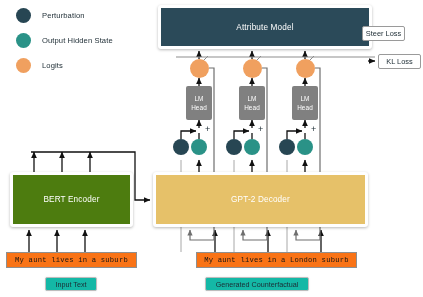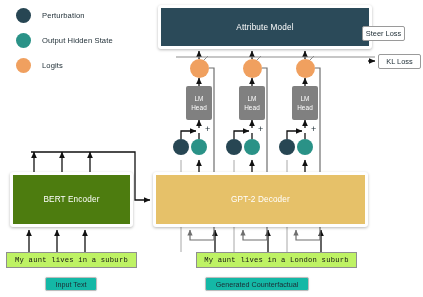--- a/index.html
+++ b/index.html
@@ -50,21 +50,21 @@
   .circ{position:absolute;border-radius:50%;box-sizing:border-box;}
   .c-logit{width:19px;height:19px;background:#f0a05f;}
   .c-pert{width:16px;height:16px;background:#274653;}
   .c-hidden{width:16px;height:16px;background:#2a9287;}
 
   .plus{position:absolute;font-size:9px;color:#1c2b33;line-height:1;font-family:"Liberation Sans",sans-serif;}
 
   
   .textstrip{
     position:absolute;box-sizing:border-box;
-    background:#bef264;border:1px solid #8f8f8f;
+    background:#f97316;border:1px solid #8f8f8f;
     display:flex;align-items:center;justify-content:center;
     font-family:"Liberation Mono",monospace;font-size:7.2px;color:#141414;
     letter-spacing:.2px;white-space:nowrap;height:16px;
   }
   #input-text-strip{left:6px;top:252px;width:131px;}
   #counterfactual-strip{left:196px;top:252px;width:161px;}
 
   .caption{
     position:absolute;box-sizing:border-box;
     background:#14b8a6;border:1px solid #bdbdbd;border-radius:2px;

